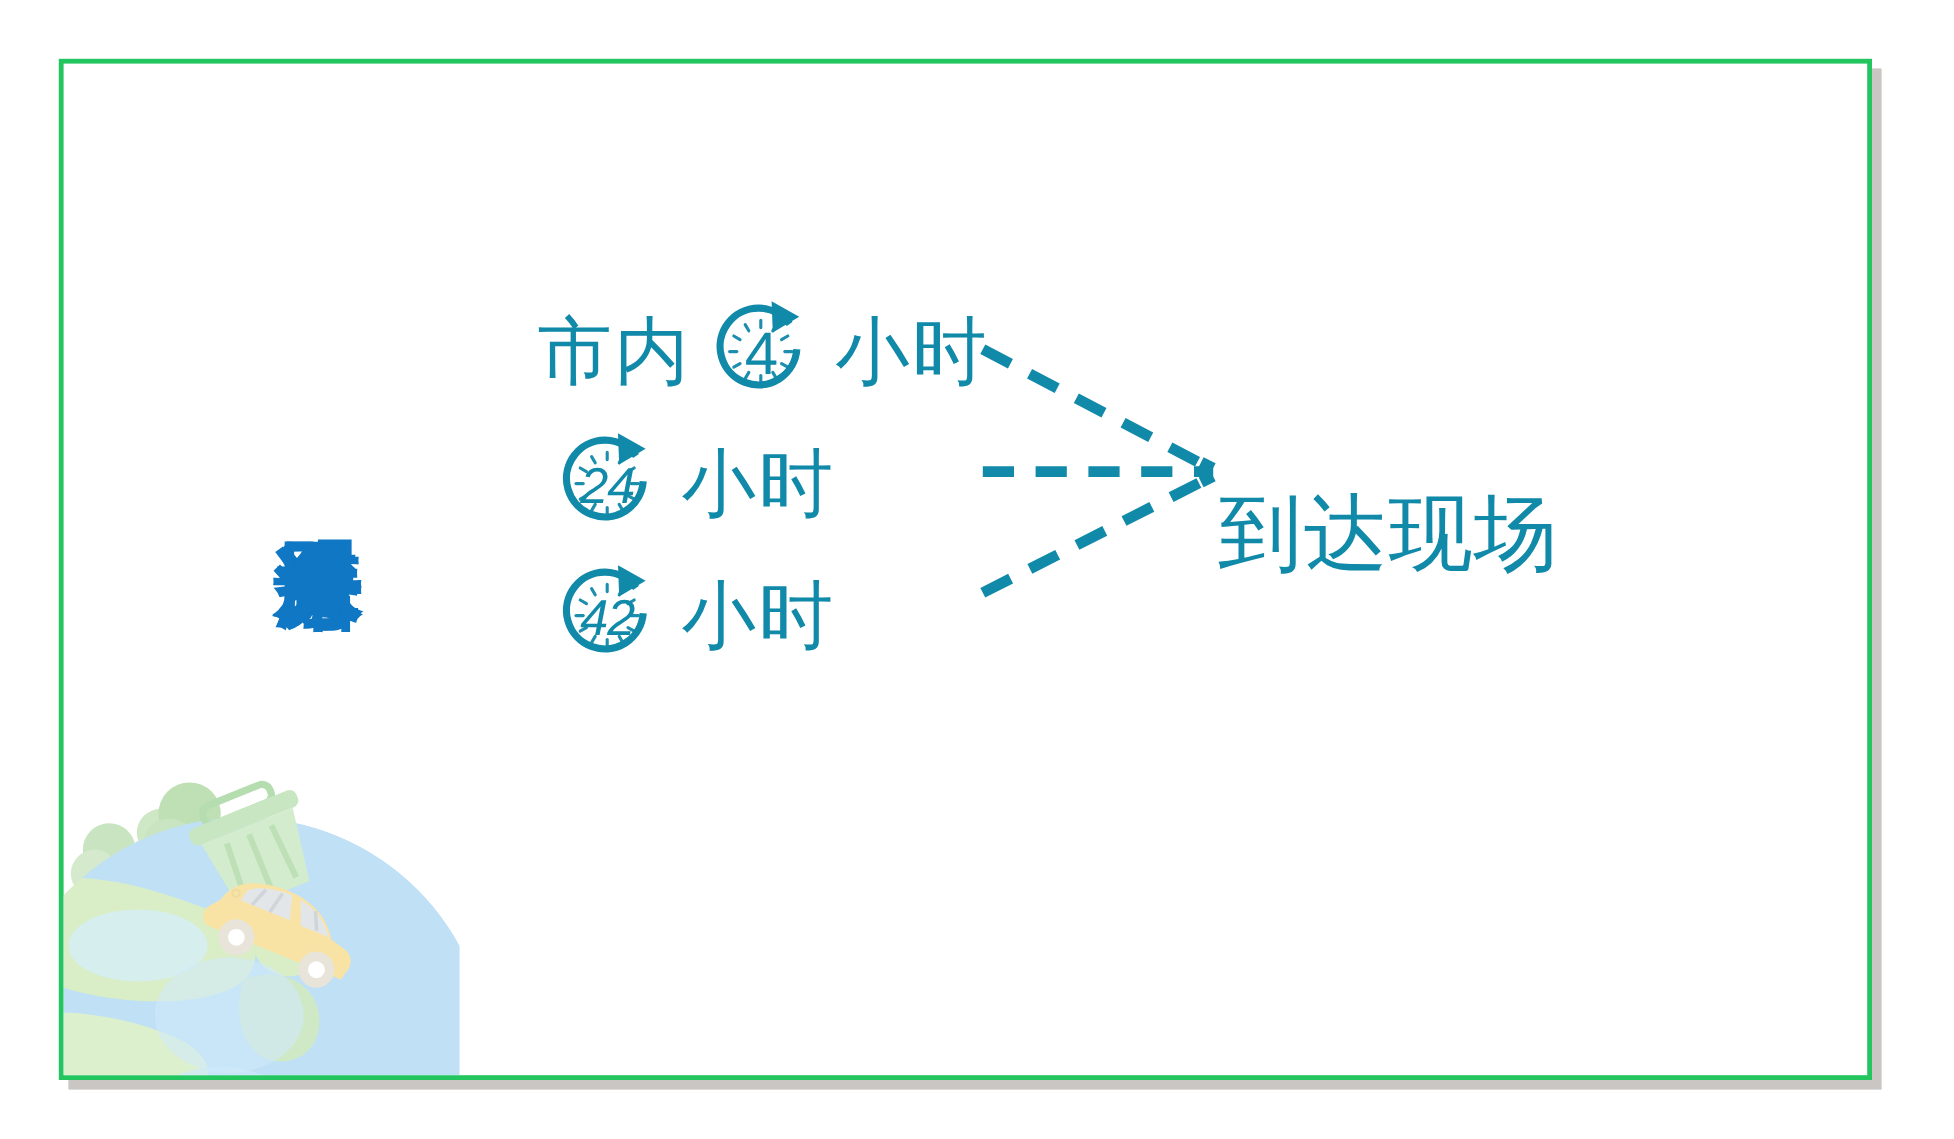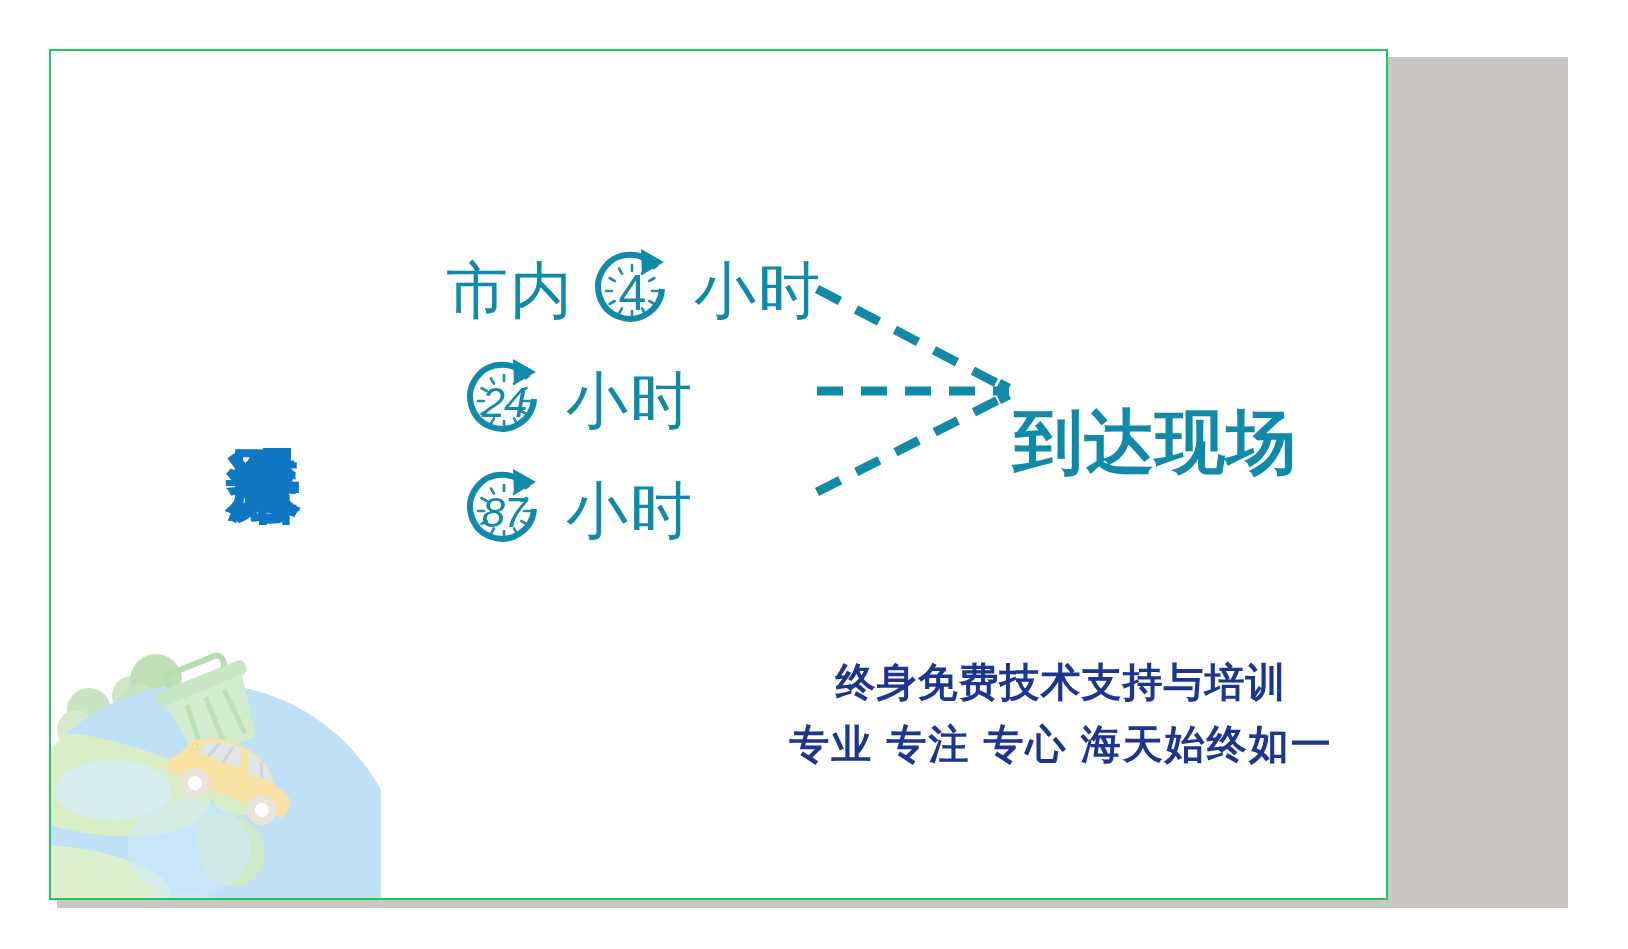--- a/index.html
+++ b/index.html
@@ -16,23 +16,23 @@
   #slide-shadow {
     position: absolute;
     left: 57px; top: 57px;
     width: 1511px; height: 851px;
     background: #c9c6c4;
   }
 
   #slide-card {
     position: absolute;
     left: 49px; top: 49px;
-    width: 1339px; height: 851px;
+    width: 1511px; height: 851px;
     background: #ffffff;
-    border: 2px solid #22c55e;
+    border: 4px solid #22c55e;
     overflow: hidden;
   }
 
   
   #vertical-title {
     position: absolute;
     left: 140px; top: 110px;
     width: 110px;
     color: #0f77c4;
     font-size: 74px;
@@ -85,21 +85,21 @@
     width: 1511px; height: 851px;
     pointer-events: none;
   }
 
   
   #destination {
     position: absolute;
     left: 962px; top: 345px;
     color: #1189a9;
     font-size: 70px;
-    font-weight: bold;
+    font-weight: normal;
     letter-spacing: 1px;
     white-space: nowrap;
   }
 
   
   #tagline {
     position: absolute;
     left: 700px; top: 600px;
     width: 620px;
     text-align: center;
@@ -268,40 +268,36 @@
               <line x1="72.5" y1="63" x2="67.3" y2="60"></line>
               <line x1="63" y1="72.5" x2="60" y2="67.3"></line>
               <line x1="50" y1="76" x2="50" y2="70"></line>
               <line x1="37" y1="72.5" x2="40" y2="67.3"></line>
               <line x1="27.5" y1="63" x2="32.7" y2="60"></line>
               <line x1="24" y1="50" x2="30" y2="50"></line>
               <line x1="27.5" y1="37" x2="32.7" y2="40"></line>
               <line x1="37" y1="27.5" x2="40" y2="32.7"></line>
             </g>
           </svg>
-          <span class="clock-num small">87</span>
+          <span class="clock-num small">42</span>
         </span>
         <span class="unit">小时</span>
       </div>
     </div>
 
     <svg id="arrows" viewBox="0 0 1511 851" xmlns="http://www.w3.org/2000/svg">
       <g stroke="#1189a9" stroke-width="9" fill="none" stroke-dasharray="26 18" stroke-linecap="butt">
         <line x1="766" y1="238" x2="953" y2="336"></line>
         <line x1="766" y1="340" x2="953" y2="340"></line>
         <line x1="766" y1="441" x2="953" y2="346"></line>
       </g>
       <g stroke="#1189a9" stroke-width="9" fill="none" stroke-linecap="butt">
         <line x1="948" y1="332" x2="958" y2="337"></line>
         <line x1="948" y1="340" x2="958" y2="340"></line>
         <line x1="948" y1="349" x2="958" y2="344"></line>
       </g>
     </svg>
 
     <div id="destination">到达现场</div>
 
-    <div id="tagline">
-      <div class="line1">终身免费技术支持与培训</div>
-      <div class="line2">专业 专注 专心 海天始终如一</div>
-    </div>
 
   </div>
 </div>
 
 </body></html>

